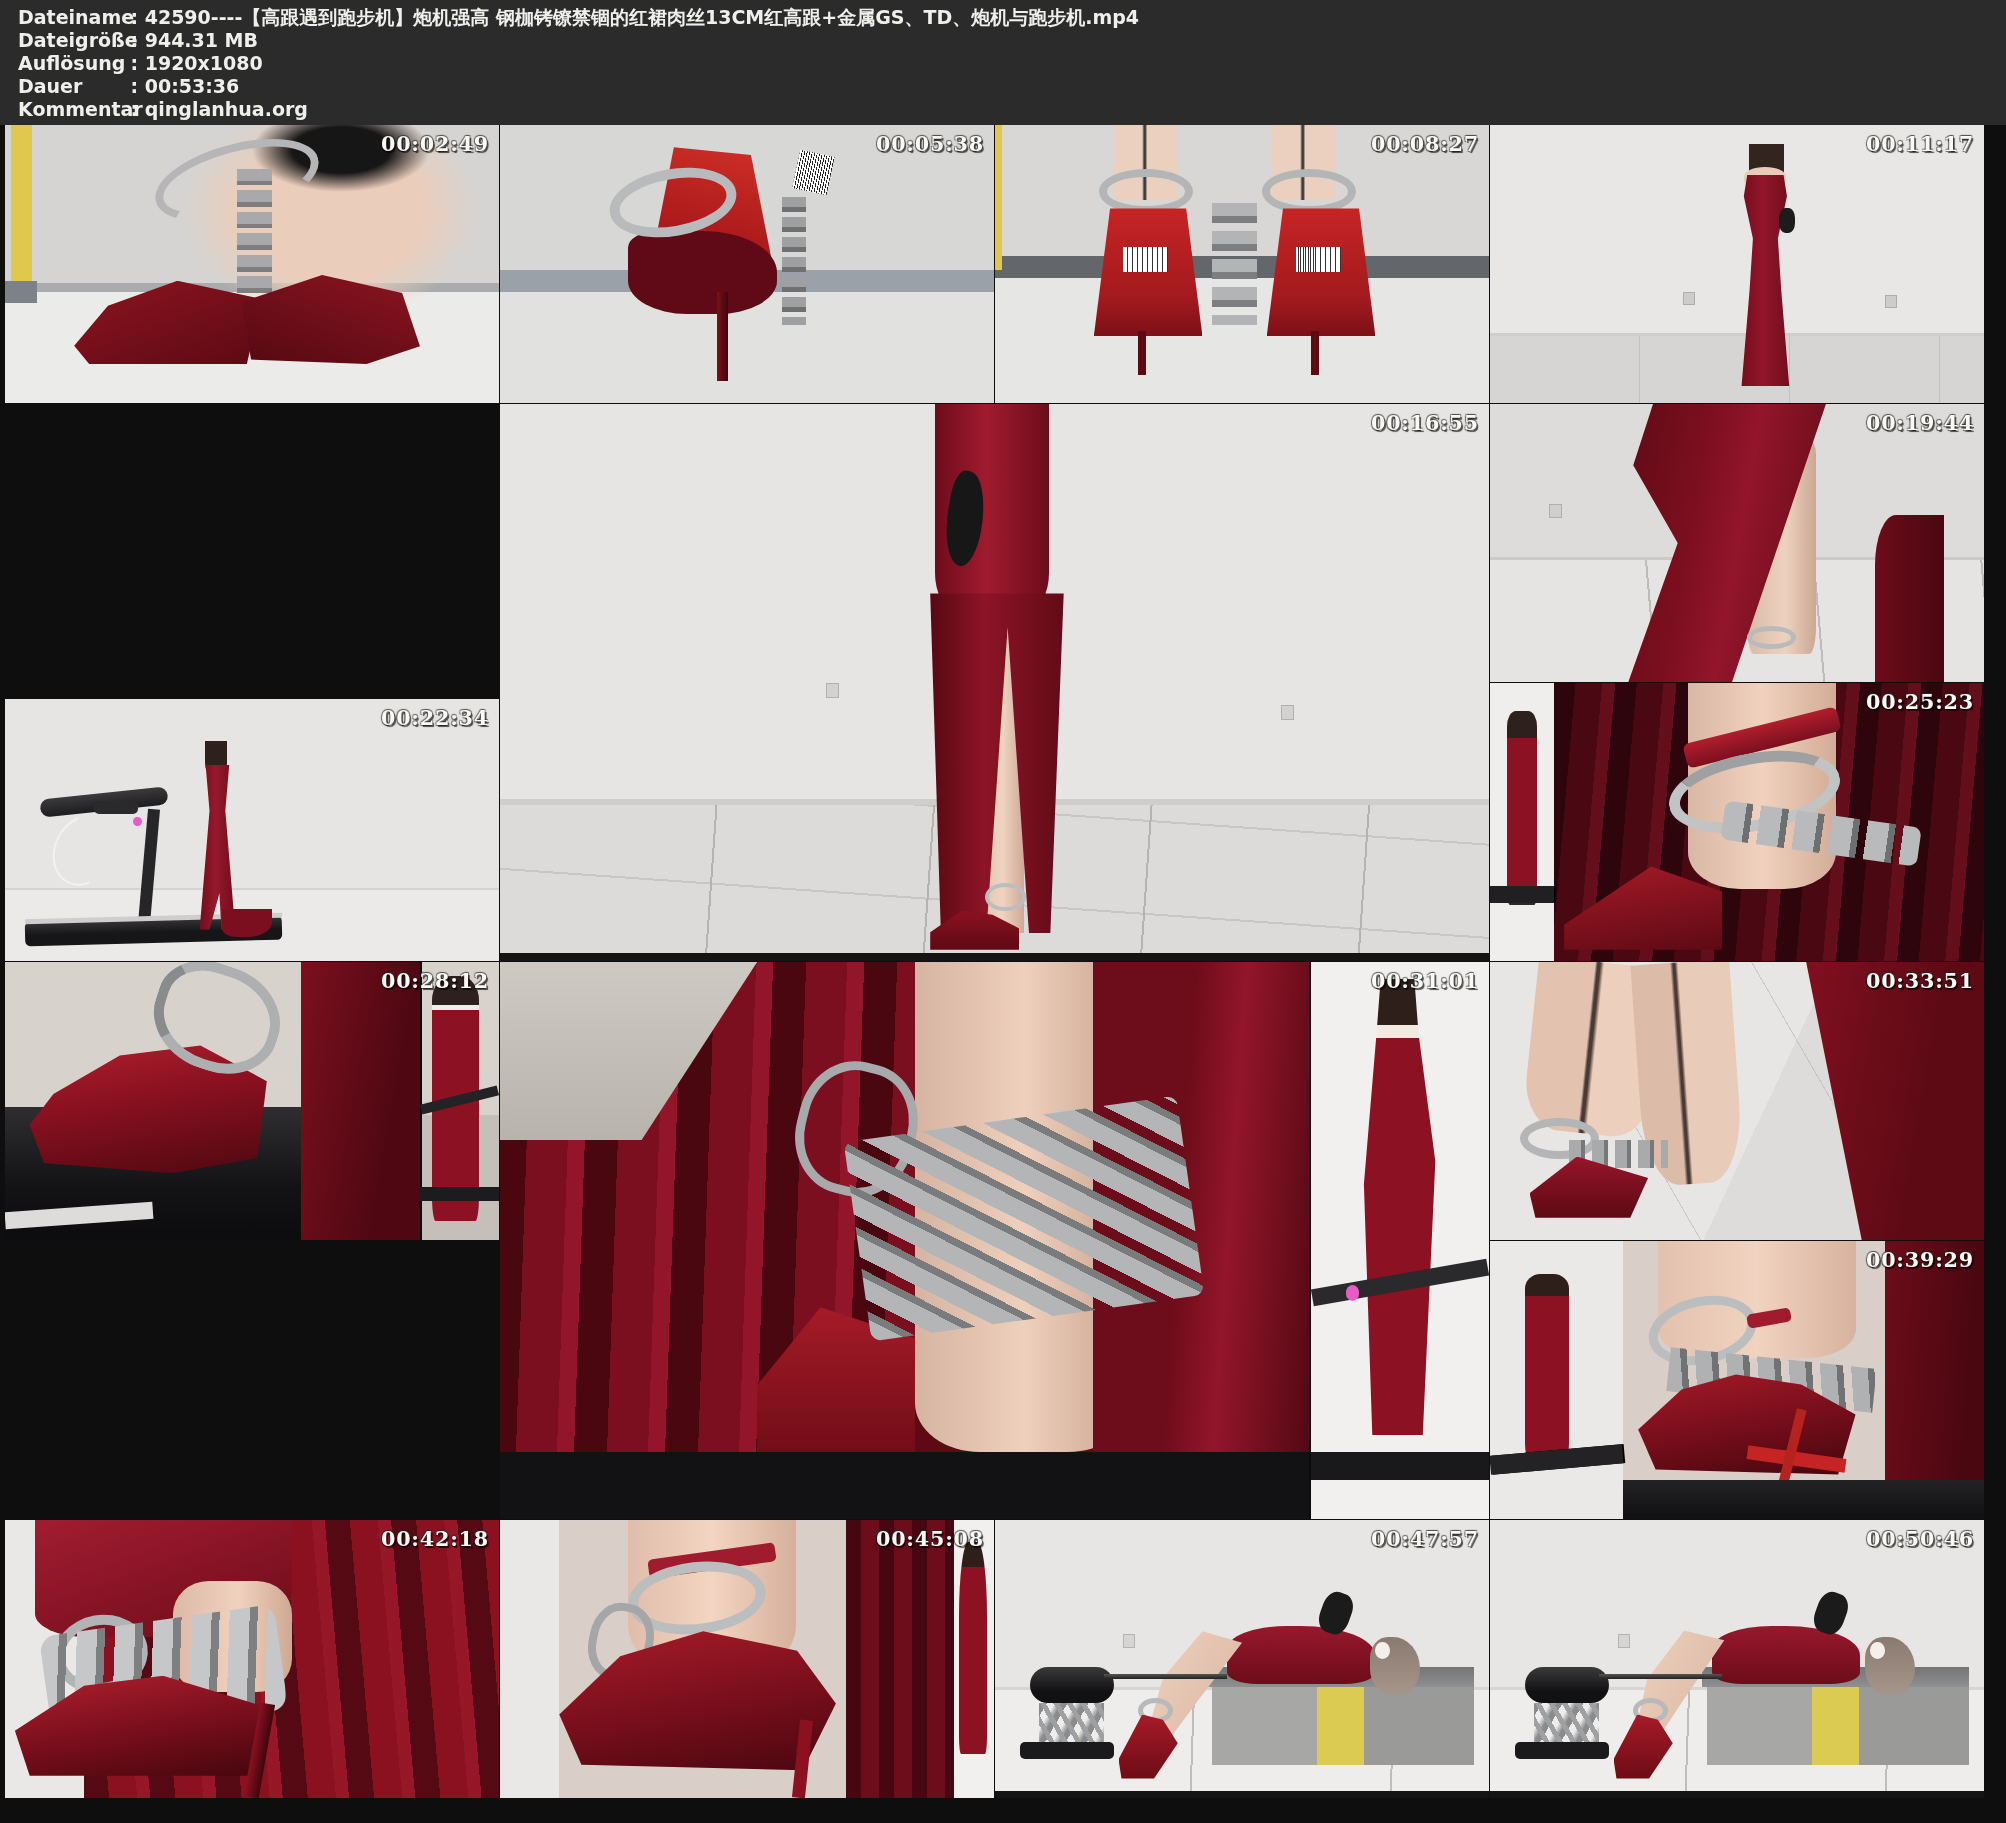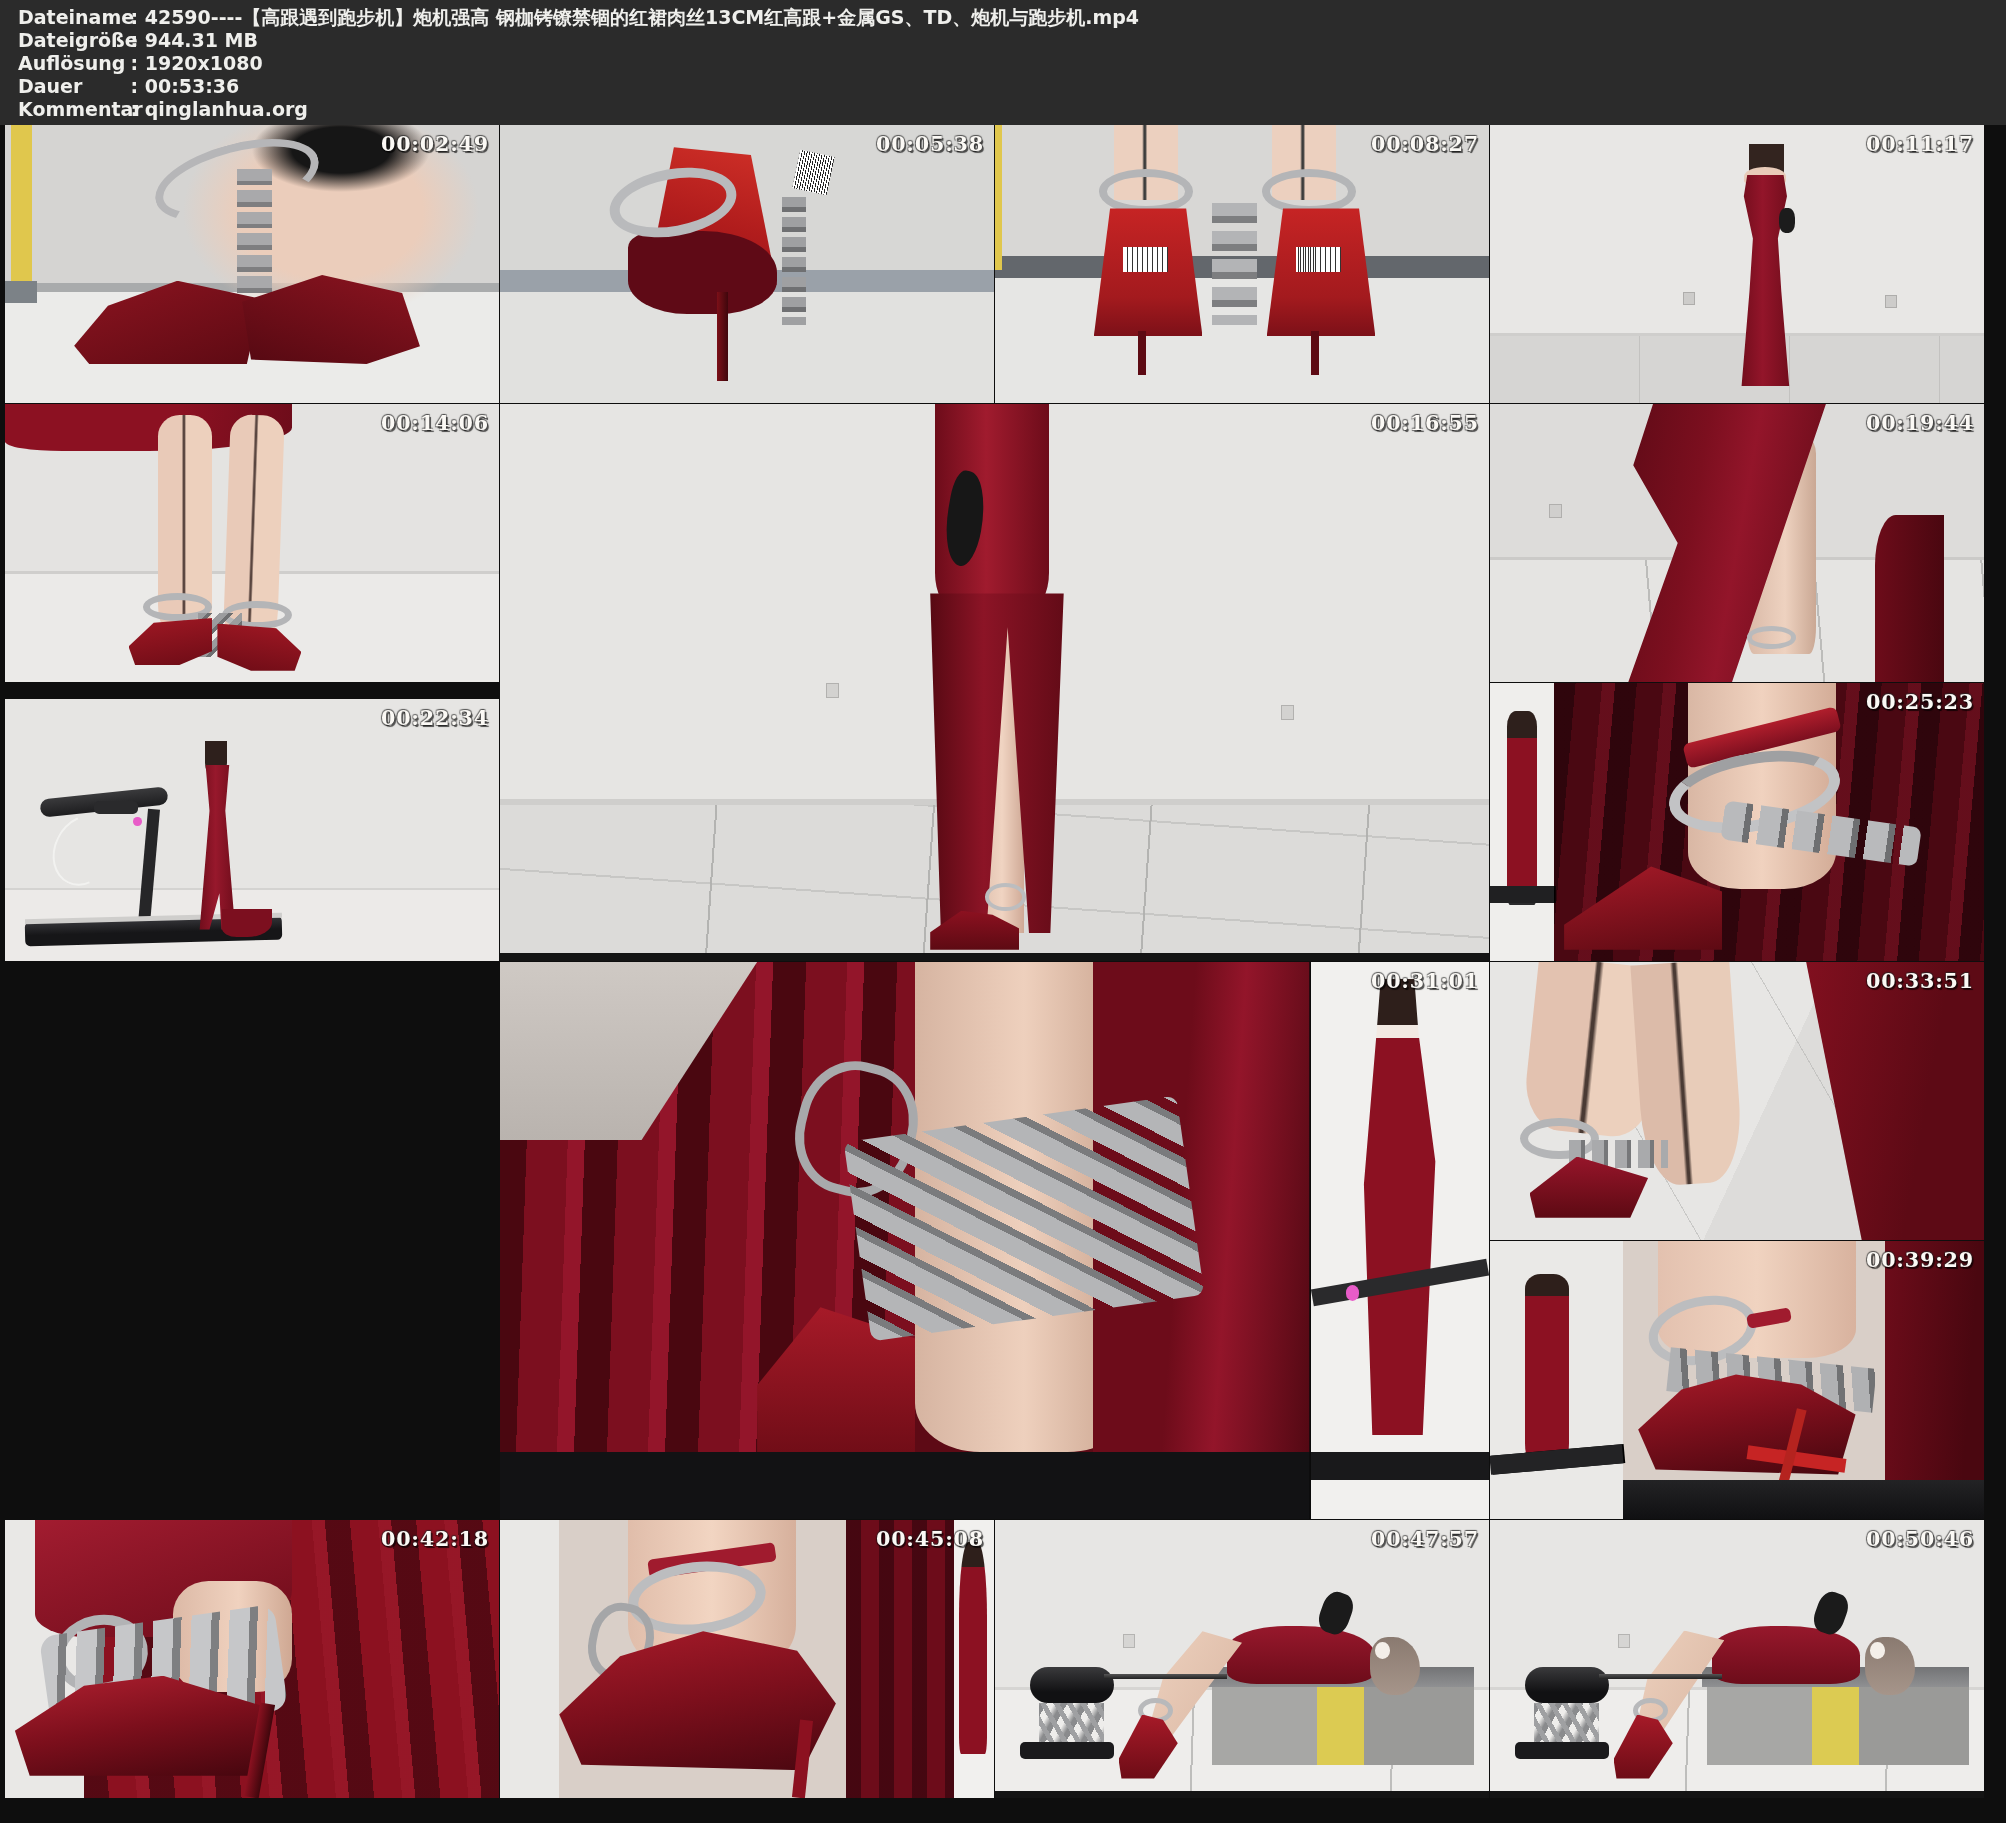--- a/index.html
+++ b/index.html
@@ -350,31 +350,20 @@
       <i class="a"></i>
         <i class="b"></i>
       <i class="d"></i>
         <i class="c"></i>
       <i class="e"></i>
         <i class="f"></i>
       <i class="g"></i>
       <b class="ts">00:11:17</b>
     </div>
 
-    <div class="tile t5 g-r2c1" title="seam-stockinged legs with steel ankle cuffs, chain and red pumps">
-      <i class="a"></i>
-        <i class="b"></i>
-      <i class="c"></i>
-        <i class="d"></i>
-      <i class="e"></i>
-        <i class="f"></i>
-      <i class="g"></i>
-        <i class="h"></i>
-      <b class="ts">00:14:06</b>
-    </div>
 
     <div class="tile t6 g-bigA" title="woman in off-shoulder red velvet gown with high slit, bare leg and cuffed heels">
       <i class="a"></i>
         <i class="b"></i>
       <i class="c"></i>
         <i class="d"></i>
       <i class="e"></i>
         <i class="g"></i>
       <i class="f"></i>
         <i class="h"></i>
@@ -413,20 +402,32 @@
         <i class="a"></i>
       <i class="b"></i>
         <i class="d"></i>
       <i class="e"></i>
         <i class="f"></i>
       <i class="g"></i>
         <i class="h"></i>
       <b class="ts">00:25:23</b>
     </div>
 
+    <div class="tile t10 g-r4c1" title="red pump on treadmill belt with carabiner chain, sidebar of masked woman">
+      <i class="a"></i>
+        <i class="b"></i>
+      <i class="e"></i>
+        <i class="c"></i>
+      <i class="d"></i>
+        <i class="i"></i>
+      <i class="f"></i>
+        <i class="g"></i>
+      <i class="h"></i>
+      <b class="ts">00:28:12</b>
+    </div>
 
     <div class="tile t11 g-bigB" title="bare leg with heavy chain through velvet, sidebar of masked woman at treadmill">
       <i class="a"></i>
         <i class="b"></i>
       <i class="e"></i>
         <i class="h"></i>
       <i class="c"></i>
         <i class="d"></i>
       <i class="g"></i>
         <i class="f"></i>

